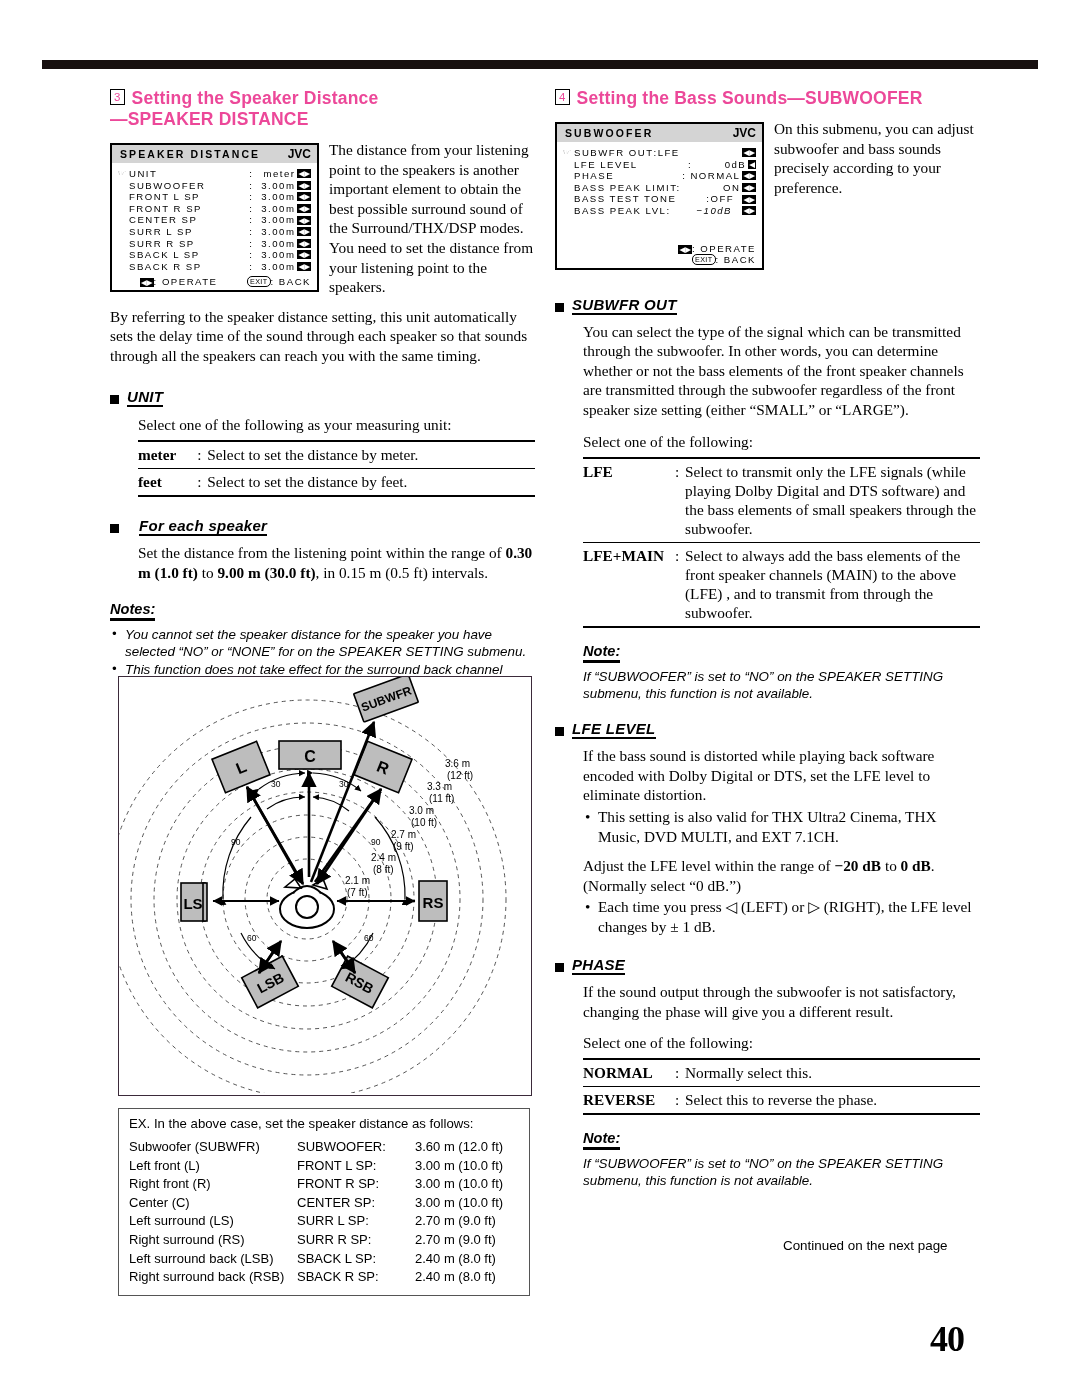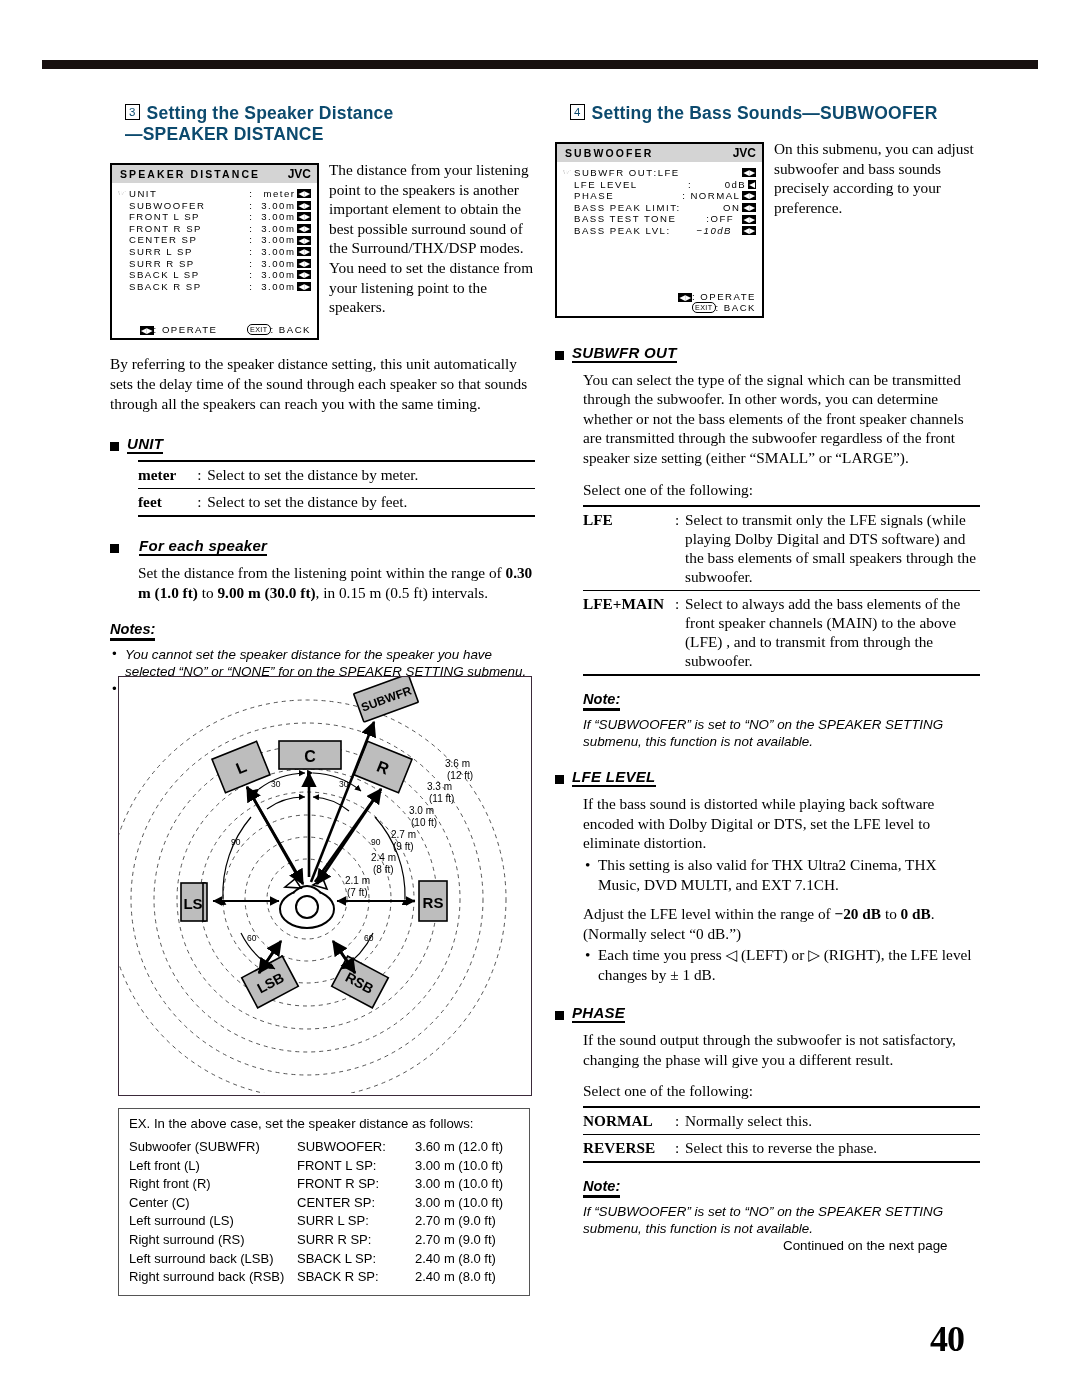--- a/index.html
+++ b/index.html
@@ -11,42 +11,42 @@
   .page{position:absolute;left:0;top:0;width:1080px;height:1397px;}
 
   .top-rule{position:absolute;left:42px;top:60px;width:996px;height:9px;background:#17100f;}
 
   .col{position:absolute;top:88px;}
   .col-left{left:110px;width:425px;}
   .col-right{left:555px;width:425px;}
 
   
   .h-sec{font-family:"Liberation Sans",sans-serif;font-weight:bold;font-size:17.5px;
-         letter-spacing:.2px;line-height:21px;margin:15px;color:#0c4a6e;}
+         letter-spacing:.2px;line-height:21px;margin:0;color:#ec4899;}
   .h-sec .num{
     display:inline-block;border:1.6px solid #000;font-size:11.5px;line-height:12px;
     padding:1px 3px 1px 3px;margin-right:7px;vertical-align:3px;font-weight:normal;
     font-family:"Liberation Sans",sans-serif;
   }
   .h-sec .l2{display:block;margin-left:0;}
 
   
   .osd{border:2.5px solid #000;background:#fff;font-family:"Liberation Sans",sans-serif;}
   .osd-title{background:#d4d4d4;display:flex;justify-content:space-between;align-items:center;
              padding:2px 6px 2px 8px;font-size:10.5px;letter-spacing:2.1px;font-weight:600;}
   .osd-title .jvc{font-weight:bold;letter-spacing:0px;font-size:12px;font-family:"Liberation Sans",sans-serif;}
   .osd-body{padding:5px 6px 2px 6px;font-size:9.6px;letter-spacing:1.5px;line-height:11.6px;}
   .osd-row{display:flex;align-items:center;white-space:pre;}
   .osd-row .lbl{flex:0 0 auto;}
   .osd-row .sp{flex:1 1 auto;}
   .osd-cursor{display:inline-block;width:11px;font-size:9px;letter-spacing:0;}
   .ar{display:inline-block;background:#000;color:#fff;font-size:7.5px;line-height:9px;
       padding:0px 1px;letter-spacing:0px;margin-left:2px;font-family:"DejaVu Sans",sans-serif;}
   .osd-foot{display:flex;justify-content:center;gap:14px;font-size:9.6px;letter-spacing:1.5px;
-            padding:2px 4px 3px 4px;margin-top:28px;}
+            padding:2px 4px 3px 4px;}
   .osd-foot.split{justify-content:space-between;padding-left:26px;padding-right:6px;}
   .osd-foot.right{justify-content:flex-end;padding-right:6px;display:block;text-align:right;}
   .exitbtn{display:inline-block;border:1.2px solid #000;border-radius:5px;font-size:7.2px;
            letter-spacing:.4px;padding:0 2px;vertical-align:1px;}
 
   
   p.body{font-size:15.3px;line-height:19.6px;margin:0 0 0 0;text-align:left;}
   .indent{margin-left:28px;}
 
   .blk-head{font-family:"Liberation Sans",sans-serif;font-style:italic;font-weight:bold;
@@ -136,20 +136,21 @@
       <div style="clear:both;"></div>
     </div>
 
     <p class="body" style="margin-top:10px;">By referring to the speaker distance setting, this unit automatically sets the delay time of the sound through each speaker so that sounds through all the speakers can reach you with the same timing.</p>
 
     <div class="blk" style="margin-top:22px;">
       <span class="sq"></span>
       <span class="blk-head">UNIT</span>
     </div>
     <div class="indent">
+      <p class="body" style="margin-top:8px;">Select one of the following as your measuring unit:</p>
       <table class="deft">
         <tbody>
             <tr class="top">
           <td class="term">meter</td>
           <td class="colon">:</td>
           <td>Select to set the distance by meter.</td>
         </tr>
         <tr class="mid bot">
           <td class="term">feet</td>
           <td class="colon">:</td>

